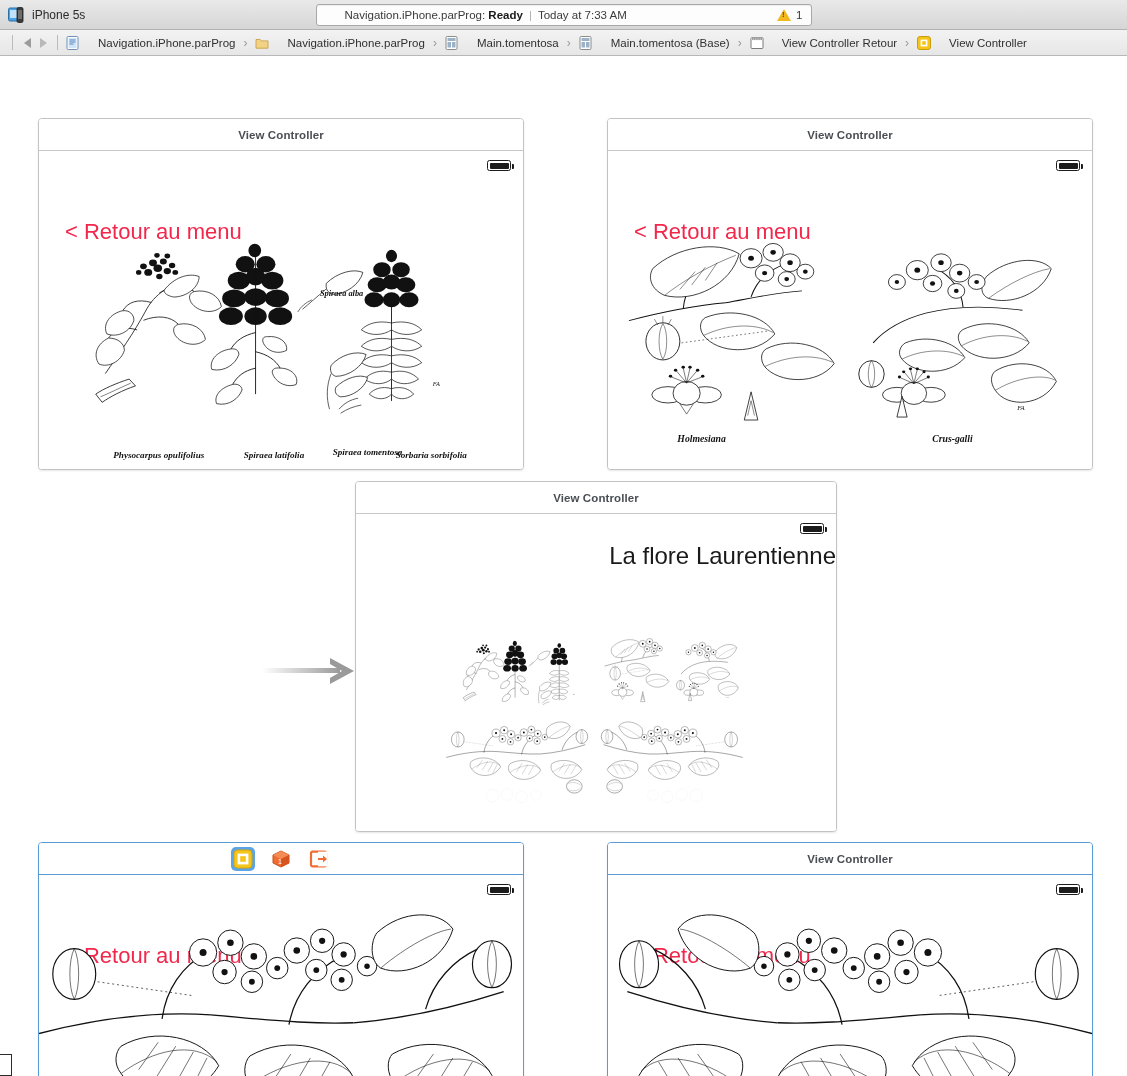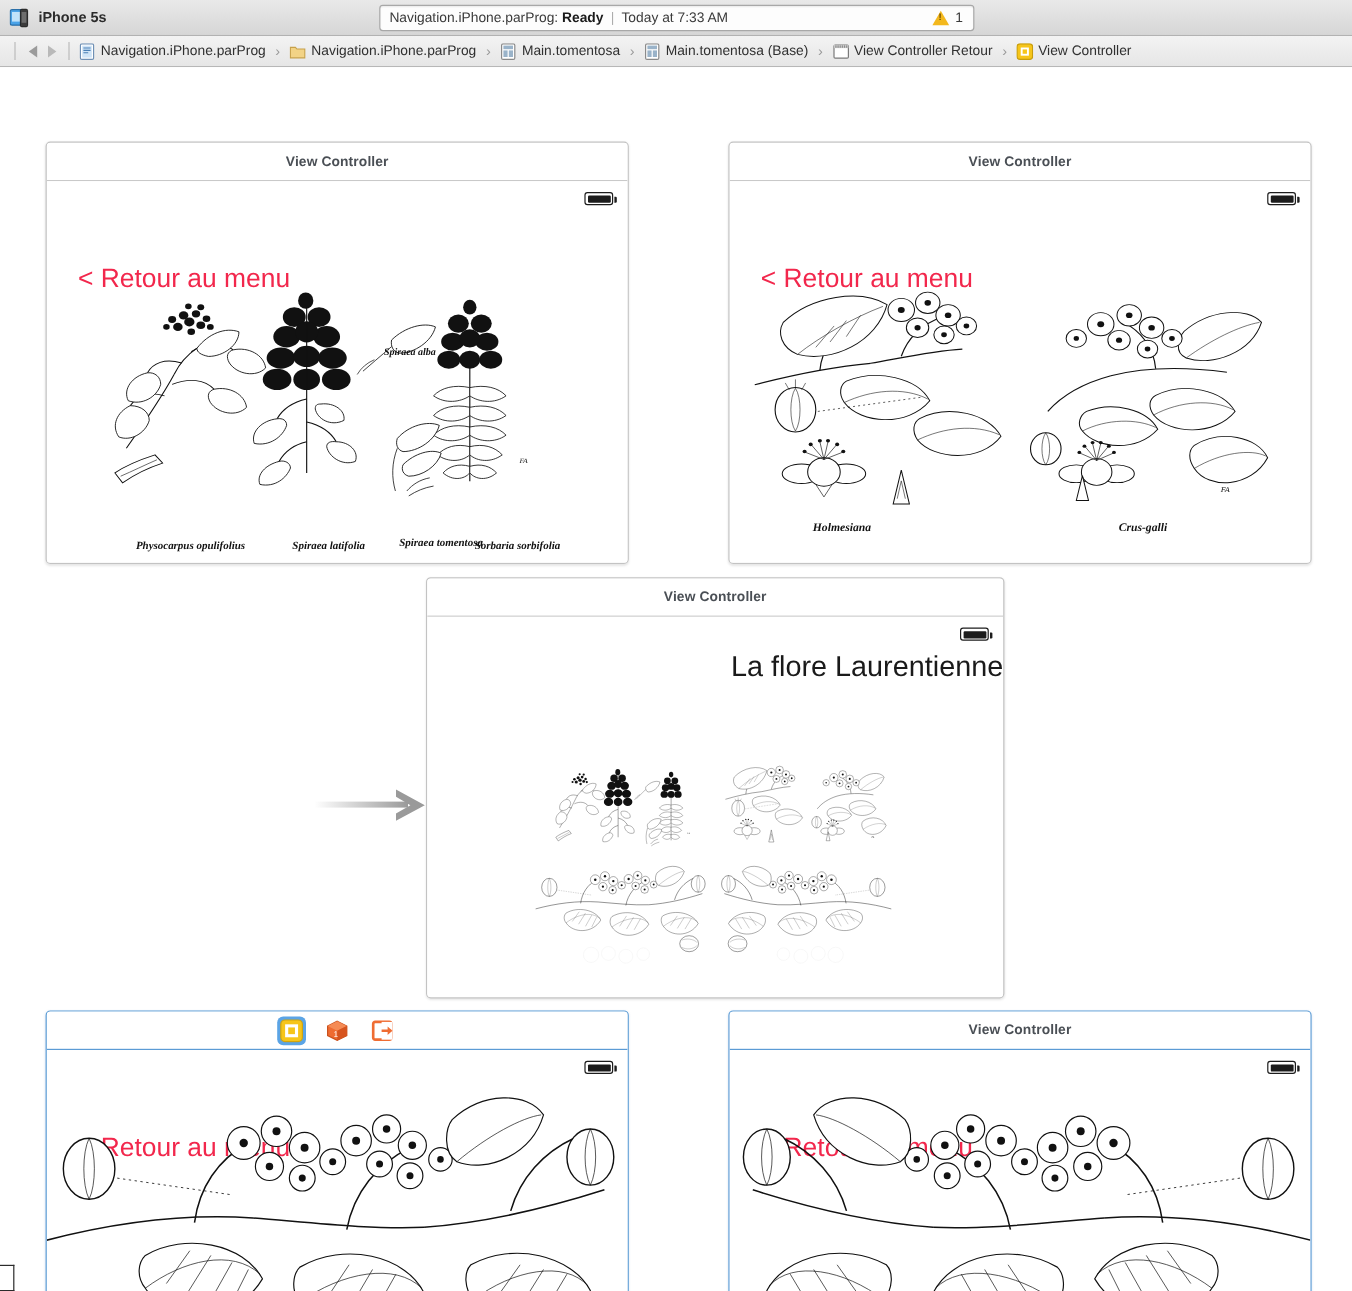--- a/index.html
+++ b/index.html
@@ -12,42 +12,41 @@
 
   
   .toolbar {
     position: relative;
     height: 30px;
     background: linear-gradient(to bottom, #e9e9e9 0%, #d6d6d6 100%);
     border-bottom: 1px solid #b2b2b2;
     display: flex; align-items: center;
   }
   .scheme-chip {
-    display: flex; align-items: flex-start; gap: 7px;
+    display: flex; align-items: center; gap: 7px;
     padding-left: 8px;
-    font-weight: bold;
   }
   .scheme-icon {
     width: 17px; height: 16px; position: relative;
   }
   .scheme-label { font-size: 12px; color: #2b2b2b; }
 
   .status-bar {
     position: absolute; left: 50%; transform: translateX(-50%);
     top: 4px;
     width: 496px; height: 22px;
     background: #fdfdfd;
     border: 1px solid #a8a8a8;
     border-radius: 3px;
     box-shadow: inset 0 1px 1px rgba(0,0,0,.07);
     display: flex; align-items: center;
     padding: 0 8px;
     font-size: 11.5px; color: #3a3a3a;
   }
-  .status-text { white-space: nowrap; }
+  .status-text { white-space: nowrap; margin-left: 20px; }
   .status-text b { font-weight: bold; color: #1a1a1a; }
   .status-sep { color: #adadad; margin: 0 6px; }
   .status-right {
     margin-left: auto;
     display: flex; align-items: center; gap: 5px;
   }
   .warn-triangle {
     width: 0; height: 0;
     border-left: 7px solid transparent;
     border-right: 7px solid transparent;
@@ -85,21 +84,21 @@
     border-bottom: 5px solid transparent;
     border-right: 7px solid #9b9b9b;
   }
   .tri-right {
     width: 0; height: 0;
     border-top: 5px solid transparent;
     border-bottom: 5px solid transparent;
     border-left: 7px solid #b9b9b9;
   }
   .crumb {
-    display: flex; align-items: center; gap: 5px;
+    display: flex; align-items: center; gap: 19px;
     font-size: 11.5px; color: #303030;
     padding: 0 2px;
     white-space: nowrap;
   }
   .crumb-sep {
     color: #9a9a9a; font-size: 12px;
     margin: 0 6px;
   }
   .ci { width: 13px; height: 14px; flex: 0 0 auto; display:block; }
 

